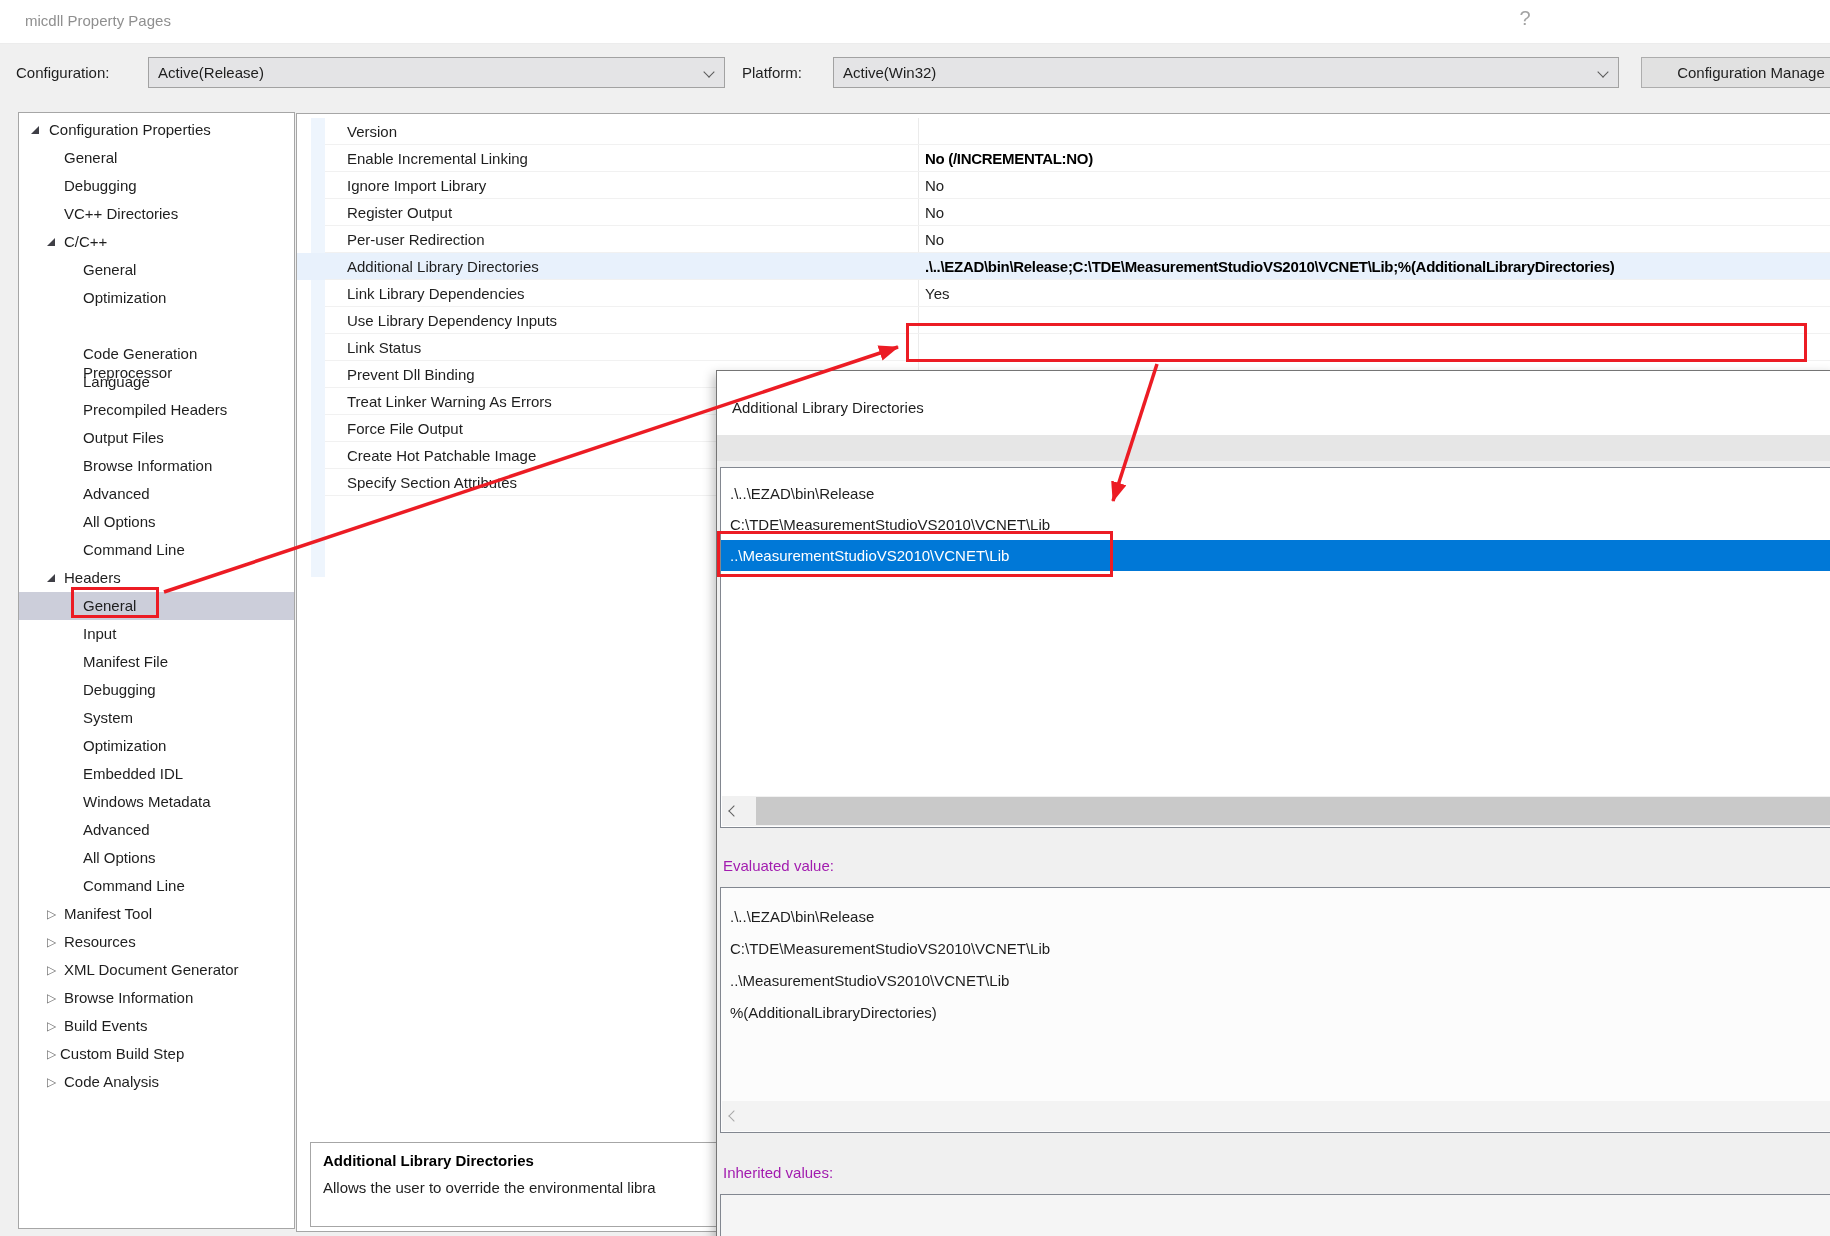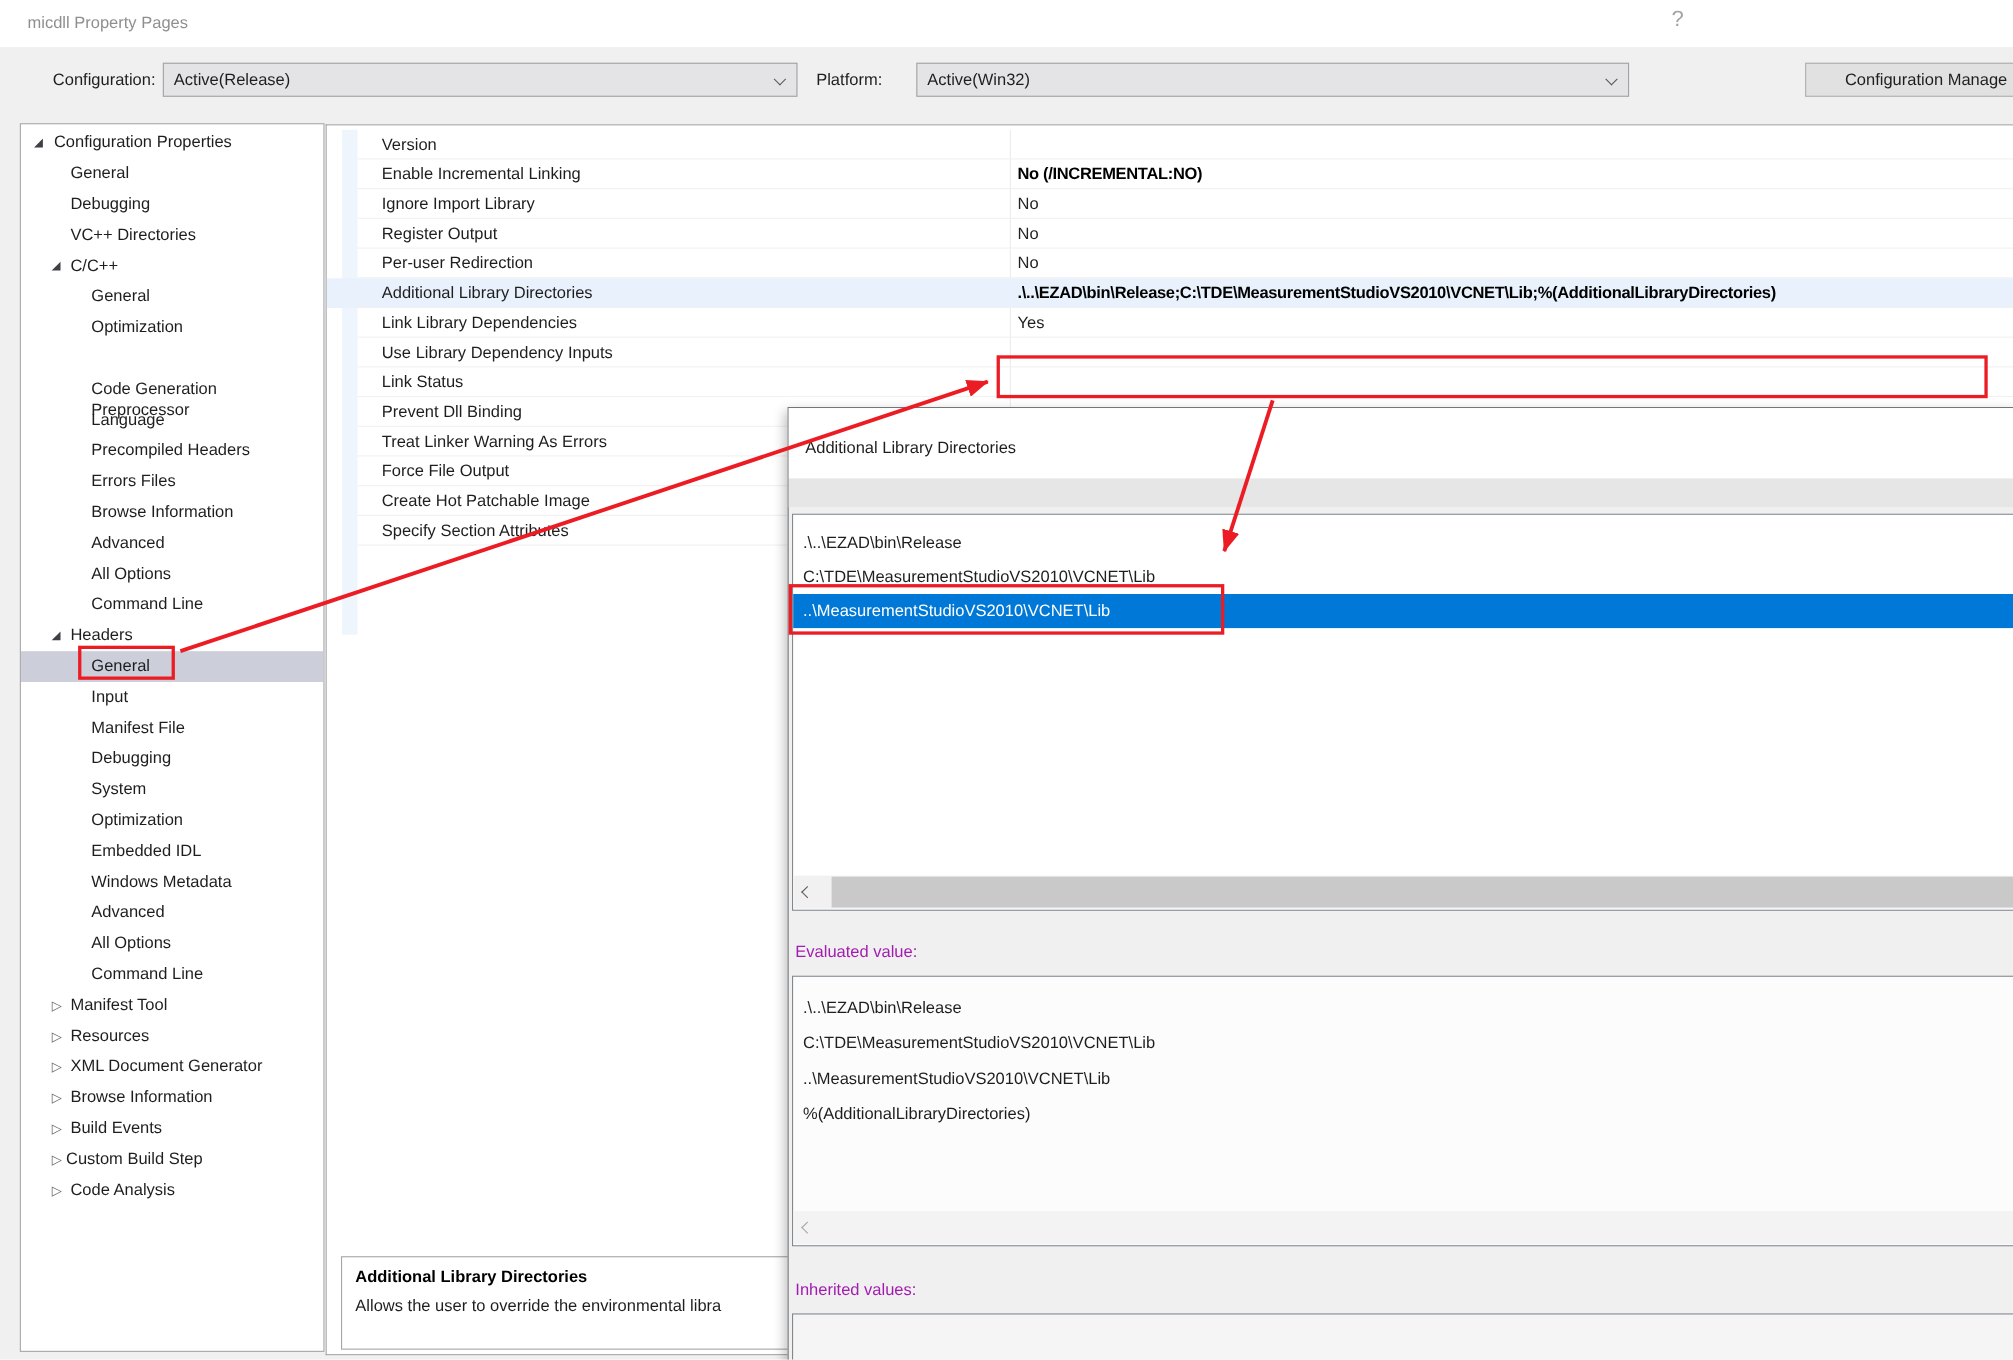--- a/index.html
+++ b/index.html
@@ -66,27 +66,27 @@
   #arrows { position:absolute; left:0; top:0; width:1830px; height:1236px; z-index:55; pointer-events:none; }
 </style>
 </head>
 <body>
 
 <div class="titlebar">
   <span class="win-title">micdll Property Pages</span>
   <span class="help-glyph">?</span>
 </div>
 
-<span class="hdr-label" style="left:16px;margin-left:32px;">Configuration:</span>
+<span class="hdr-label" style="left:16px;">Configuration:</span>
 <div class="combo" style="left:148px; width:577px;">
   <span class="val">Active(Release)</span>
   <span class="chev"></span>
 </div>
 <span class="hdr-label" style="left:742px;">Platform:</span>
-<div class="combo" style="left:833px; width:648px;">
+<div class="combo" style="left:833px; width:786px;">
   <span class="val">Active(Win32)</span>
   <span class="chev"></span>
 </div>
 <div class="btn" style="left:1641px; width:220px;">Configuration Manage</div>
 
 <div class="tree-panel">
   <div class="tree-rows" id="tree-rows">
       <div class="tree-row">
         <span class="g-exp" style="left: 12px;"></span>
         <span class="lbl" style="left: 30px;">Configuration Properties</span>
@@ -116,21 +116,21 @@
       <div class="tree-row">
         <span class="lbl" style="left: 64px;">Code Generation</span>
       </div>
       <div class="tree-row">
         <span class="lbl" style="left: 64px;">Language</span>
       </div>
       <div class="tree-row">
         <span class="lbl" style="left: 64px;">Precompiled Headers</span>
       </div>
       <div class="tree-row">
-        <span class="lbl" style="left: 64px;">Errors Files</span>
+        <span class="lbl" style="left: 64px;">Output Files</span>
       </div>
       <div class="tree-row">
         <span class="lbl" style="left: 64px;">Browse Information</span>
       </div>
       <div class="tree-row">
         <span class="lbl" style="left: 64px;">Advanced</span>
       </div>
       <div class="tree-row">
         <span class="lbl" style="left: 64px;">All Options</span>
       </div>

